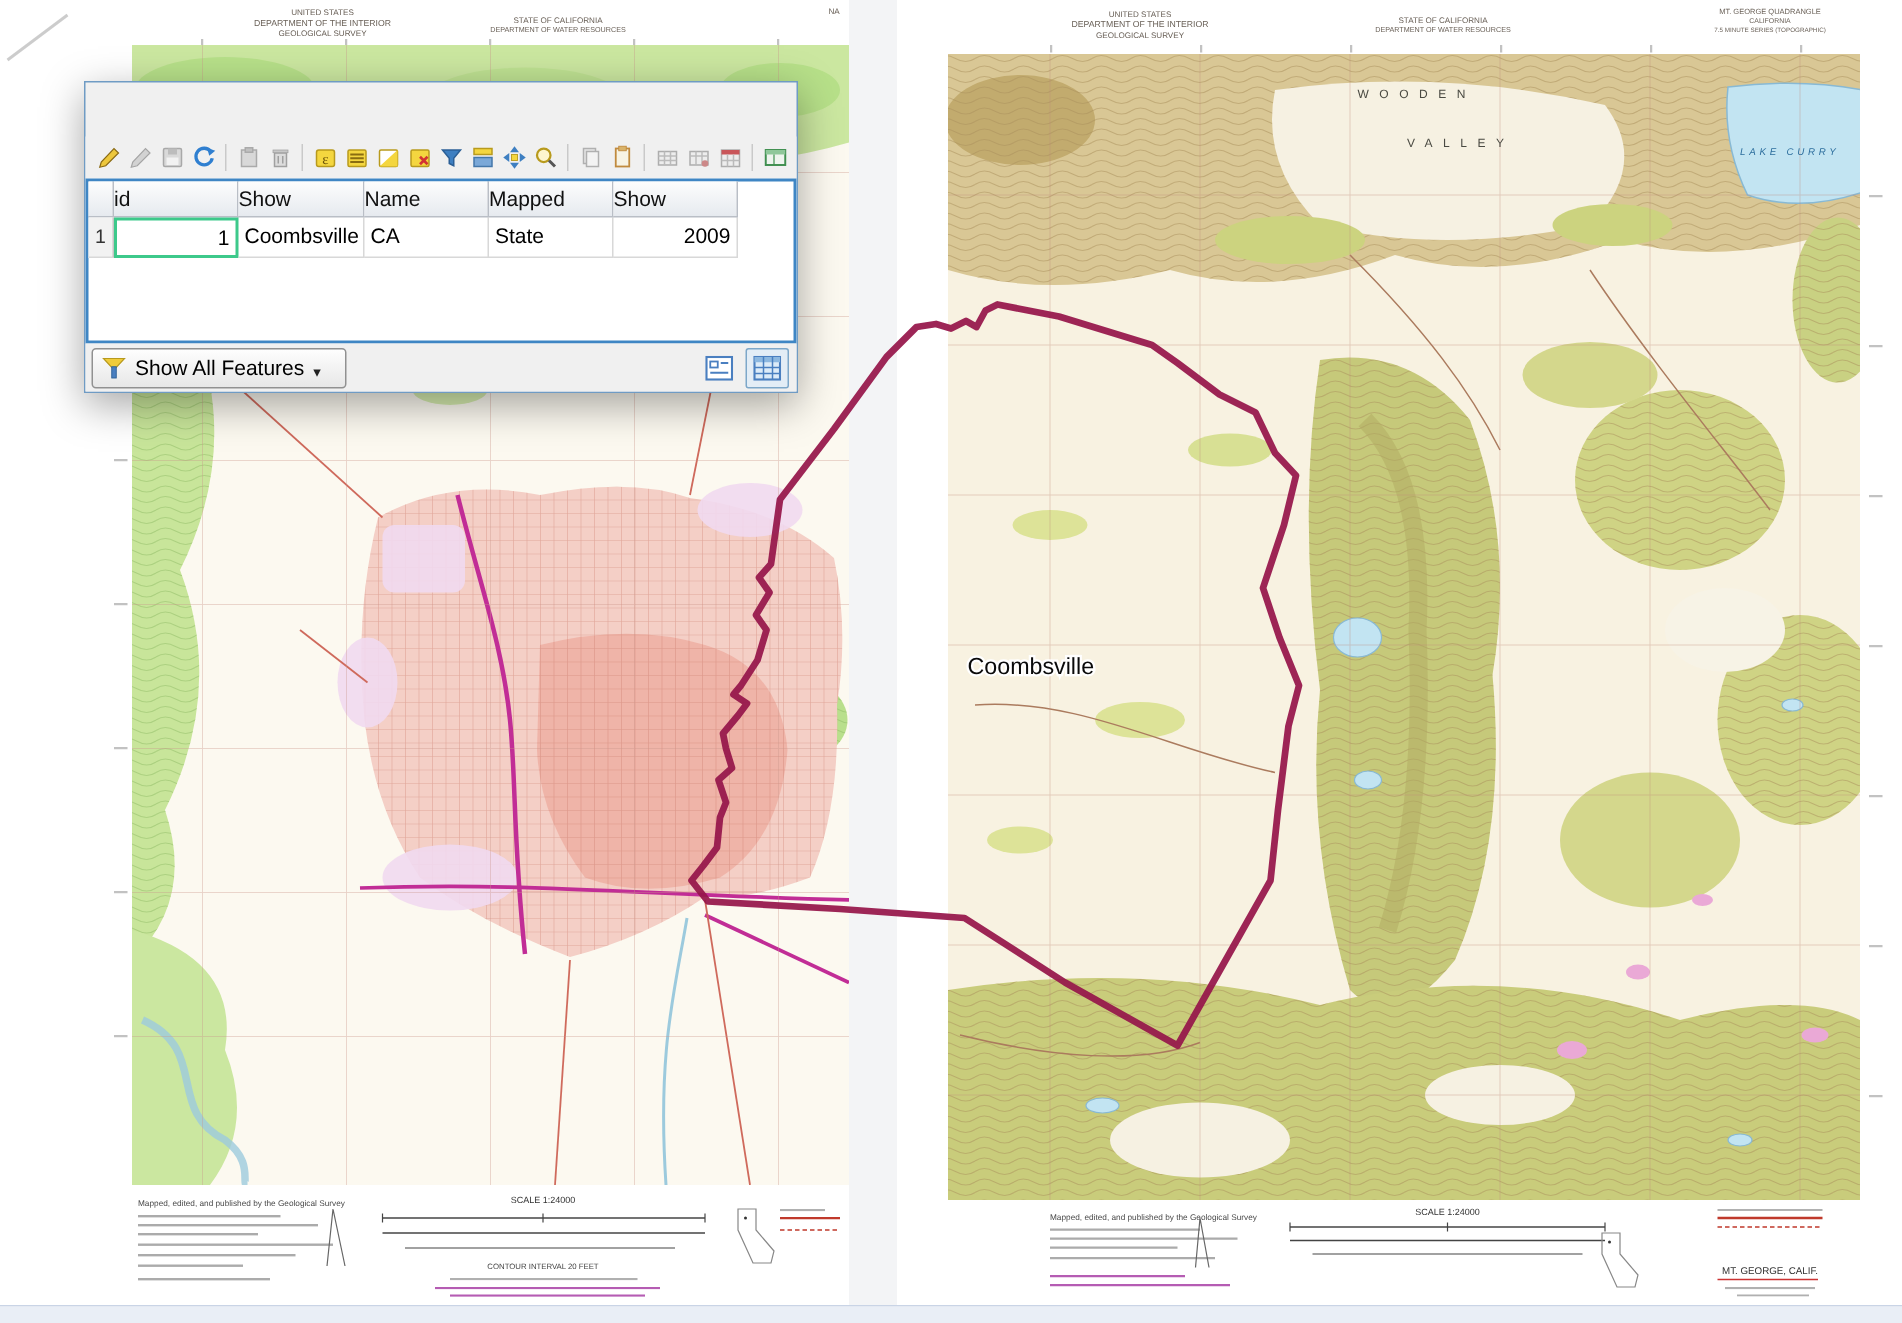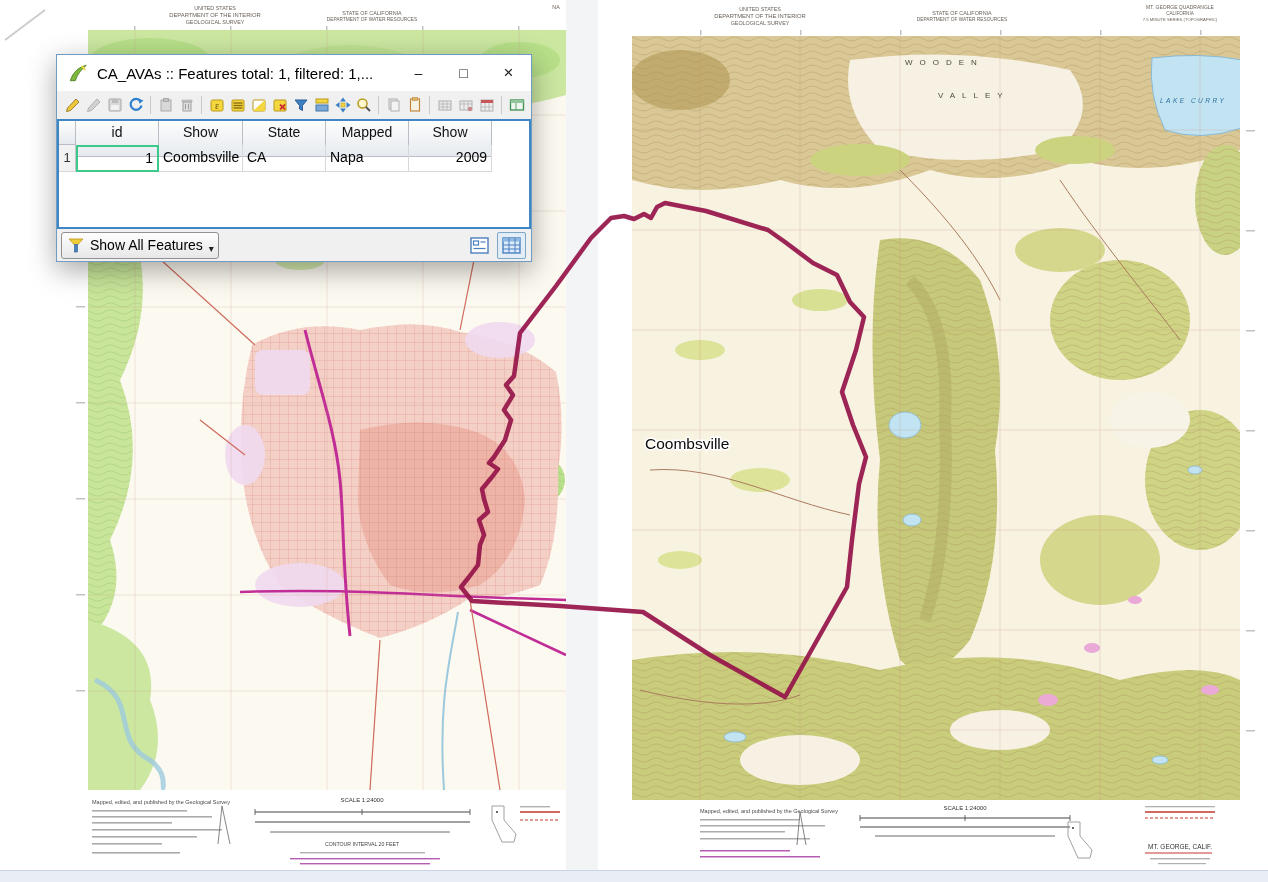--- a/index.html
+++ b/index.html
@@ -33,21 +33,21 @@
   }
   .tb-icon{width:21px;height:21px;display:flex;align-items:center;justify-content:center;border-radius:2px;}
   .tb-sep{width:1px;height:18px;background:#c9c9c9;margin:0 4px;}
 
   #table-frame{
     position:absolute;left:0;top:64px;right:0;height:110px;
     background:#fff;border:2px solid #3f86c4;box-sizing:border-box;
   }
   #header-row{display:flex;height:24px;}
   .hcell{
-    box-sizing:border-box;height:36px;line-height:23px;text-align:center;
+    box-sizing:border-box;height:24px;line-height:23px;text-align:left;
     background:linear-gradient(#fdfdfd,#e6eaef);
     border-right:1px solid #b9bec6;border-bottom:1px solid #b9bec6;
     font-size:14px;color:#111;
   }
   .hstub{width:17px;background:linear-gradient(#fdfdfd,#e6eaef);border-right:1px solid #b9bec6;border-bottom:1px solid #b9bec6;box-sizing:border-box;}
   .w-id{width:83px}.w-name{width:84px}.w-state{width:83px}.w-county{width:83px}.w-year{width:83px}
   #data-row{display:flex;height:27px;}
   .dcell{
     box-sizing:border-box;height:27px;line-height:25px;padding:0 4px;
     border-right:1px solid #d8d8d8;border-bottom:1px solid #d8d8d8;
@@ -57,21 +57,21 @@
     box-sizing:border-box;text-align:center;line-height:25px;font-size:13px;color:#333;}
   .cell-selected{border:2px solid #3dc98b !important;line-height:22px;}
   .num{text-align:right;}
 
   #bottom-bar{
     position:absolute;left:0;bottom:0;right:0;height:32px;background:#f0f0f0;
     display:flex;align-items:center;
   }
   #filter-btn{
     margin-left:4px;height:25px;display:flex;align-items:center;gap:6px;
-    padding:0 4px 0 6px;border:1px solid #919191;border-radius:3px;
+    padding:0 16px 0 6px;border:1px solid #919191;border-radius:3px;
     background:linear-gradient(#fefefe,#e7e7e7);font-size:14px;color:#000;
   }
   #filter-btn .caret{font-size:10px;margin-top:6px;color:#222;}
   #view-toggles{margin-left:auto;display:flex;gap:3px;margin-right:5px;}
   .view-btn{width:27px;height:25px;display:flex;align-items:center;justify-content:center;
     border:1px solid transparent;border-radius:2px;background:transparent;}
   .view-btn.active{border:1px solid #7da7c9;background:#e3edf6;}
 </style>
 </head>
 <body>
@@ -364,30 +364,20 @@
        L520,333 L556,286 L591,238 L611,218 L624,216 L634,219 L644,214 L651,218 L657,207 Z" fill="none" stroke="#96164a" stroke-width="4.5" stroke-linejoin="round" stroke-linecap="round" opacity="0.93"></path>
 
   <text x="645" y="449" font-size="15.5" fill="#0a0a0a" stroke="#ffffff" stroke-width="3" paint-order="stroke">Coombsville</text>
 
   <rect x="0" y="870" width="1268" height="1" fill="#c9d4e6"></rect>
   <rect x="0" y="871" width="1268" height="11" fill="#e9eef6"></rect>
 </svg>
 
 <div id="attr-window">
 
-  <div id="titlebar">
-    <svg class="app-icon" viewBox="0 0 20 20">
-      <path d="M3 17 C5.5 9 11 4.5 17.5 3 C12.5 7 9.5 11.5 7.5 17 Z" fill="#7cb93e" stroke="#4e7d22" stroke-width="0.8"></path>
-      <path d="M13 4 C14.5 4.5 16 6 16.2 7.5" stroke="#e9d53c" stroke-width="1.6" fill="none"></path>
-    </svg>
-    <span class="title-text">CA_AVAs :: Features total: 1, filtered: 1,...</span>
-    <span class="win-btn">–</span>
-    <span class="win-btn">□</span>
-    <span class="win-btn close">×</span>
-  </div>
 
   <div id="toolbar">
     <span class="tb-icon">
       <svg width="18" height="18" viewBox="0 0 18 18">
           <path d="M2.5 15.5 L3.5 12 L12 3 L15 6 L6.5 14.5 Z" fill="#edc73c" stroke="#8a6a14" stroke-width="0.8"></path>
         </svg>
       </span>
     <span class="tb-icon">
       <svg width="18" height="18" viewBox="0 0 18 18">
           <path d="M2.5 15.5 L3.5 12 L12 3 L15 6 L6.5 14.5 Z" fill="#d2d2d2" stroke="#a5a5a5" stroke-width="0.8"></path>
@@ -536,30 +526,30 @@
           <line x1="8" y1="7" x2="8" y2="14" stroke="#3f8f4f" stroke-width="0.8"></line>
         </svg>
       </span>
   </div>
 
   <div id="table-frame">
     <div id="header-row">
       <div class="hstub"></div>
       <div class="hcell w-id">id</div>
       <div class="hcell w-name">Show</div>
-      <div class="hcell w-state">State</div>
+      <div class="hcell w-state">Name</div>
       <div class="hcell w-county">Mapped</div>
       <div class="hcell w-year">Show</div>
     </div>
     <div id="data-row">
       <div class="dstub">1</div>
       <div class="dcell w-id num cell-selected">1</div>
       <div class="dcell w-name">Coombsville</div>
       <div class="dcell w-state">CA</div>
-      <div class="dcell w-county">Napa</div>
+      <div class="dcell w-county">State</div>
       <div class="dcell w-year num">2009</div>
     </div>
   </div>
 
   <div id="bottom-bar">
     <div id="filter-btn">
       <svg width="16" height="15" viewBox="0 0 16 15">
         <polygon points="1,1 15,1 9.5,7 6.5,7" fill="#f0cc3a" stroke="#b89a1d" stroke-width="0.8"></polygon>
         <rect x="6.5" y="6.5" width="3" height="7.5" fill="#4a7fc0" stroke="#2b5f96" stroke-width="0.6"></rect>
       </svg>

